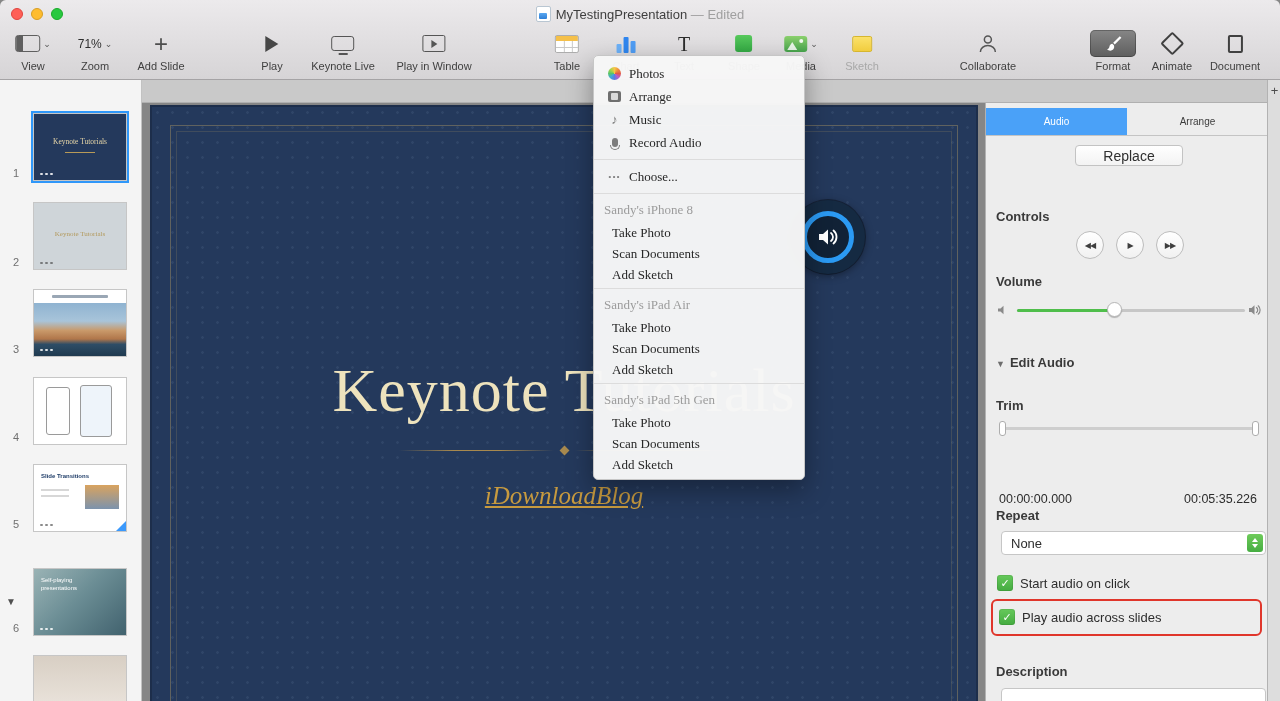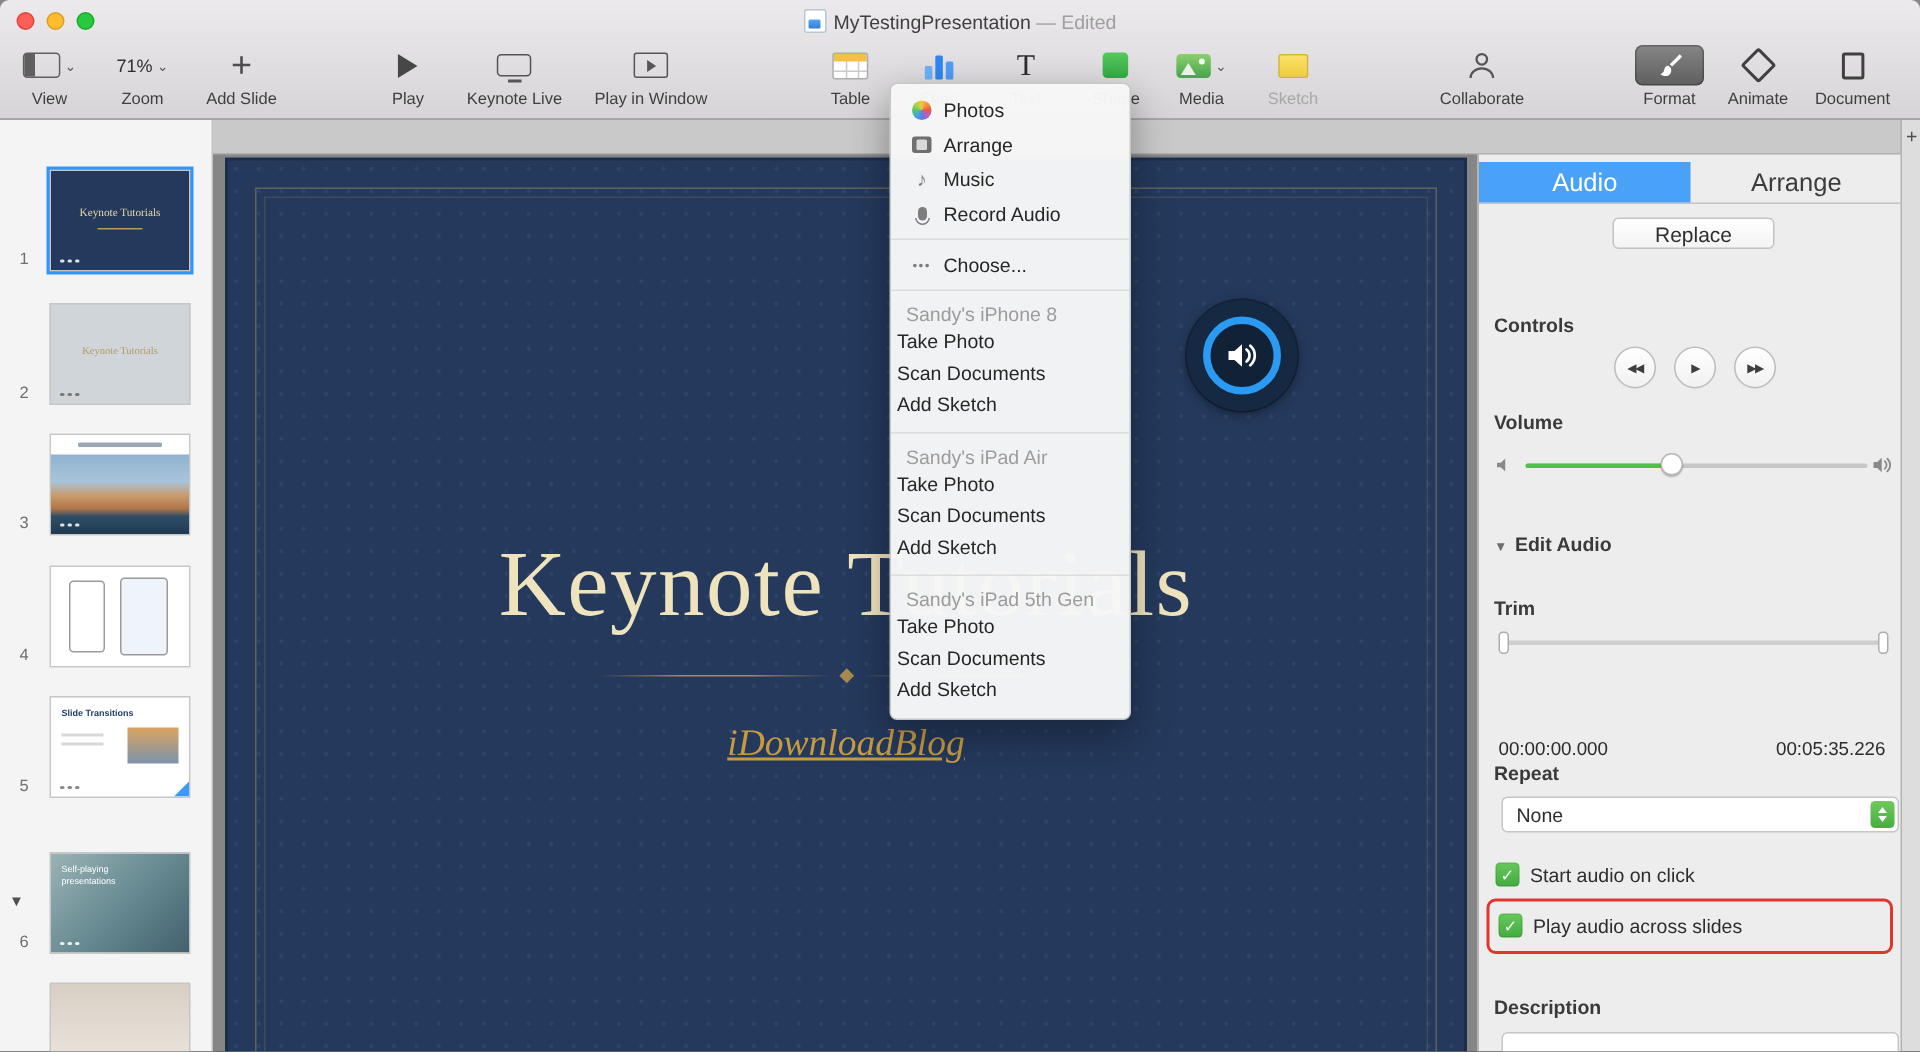--- a/index.html
+++ b/index.html
@@ -103,21 +103,21 @@
   .watermark{position:absolute;top:377px;left:0;width:100%;text-align:center;font-family:"Liberation Serif",serif;
     font-style:italic;font-size:25px;color:#c79a3f;text-decoration:underline;}
   .audio-object{position:absolute;left:641px;top:95px;width:74px;height:74px;border-radius:50%;background:#152a42;
     display:flex;align-items:center;justify-content:center;box-shadow:0 0 0 1px rgba(0,0,0,.35),0 2px 8px rgba(0,0,0,.4);}
   .audio-ring{width:52px;height:52px;border-radius:50%;border:5px solid #2b9af3;box-sizing:border-box;
     display:flex;align-items:center;justify-content:center;background:rgba(0,0,0,.18);}
 
   
   .inspector{position:absolute;left:985px;top:103px;width:282px;height:598px;background:#ededed;border-left:1px solid #b2b2b2;box-sizing:border-box;overflow:hidden;font-size:13px;color:#2f2f2f;}
   .itabs{position:absolute;left:0;top:5px;width:282px;height:27px;display:flex;border-bottom:1px solid #c4c4c4;}
-  .itab{flex:1;display:flex;align-items:center;justify-content:center;font-size:17px;color:#3c3c3c;cursor:default;}
+  .itab{flex:1;display:flex;align-items:center;justify-content:center;font-size:10px;color:#3c3c3c;cursor:default;}
   .itab.active{background:#4aa1f8;color:#fff;}
   .ilabel{position:absolute;font-weight:bold;font-size:13px;color:#3a3a3a;}
   .btn-replace{position:absolute;left:89px;top:42px;width:108px;height:21px;background:linear-gradient(#ffffff,#f3f3f3);
     border:1px solid #c3c3c3;border-radius:4px;display:flex;align-items:center;justify-content:center;font-size:14px;color:#2f2f2f;box-sizing:border-box;}
   .pbtn{position:absolute;top:128px;width:28px;height:28px;border-radius:50%;background:linear-gradient(#ffffff,#f1f1f1);
     border:1px solid #bdbdbd;box-sizing:border-box;display:flex;align-items:center;justify-content:center;
     font-size:8px;color:#3e3e3e;letter-spacing:-1px;cursor:default;}
   .vol-track{position:absolute;left:31px;top:206px;width:228px;height:3px;background:#c7c7c7;border-radius:2px;}
   .vol-fill{width:97px;height:3px;background:#4fbe4b;border-radius:2px;}
   .vol-thumb{position:absolute;left:121px;top:199px;width:15px;height:15px;border-radius:50%;background:#fff;
@@ -135,25 +135,25 @@
   .stepper i{display:block;width:0;height:0;}
   .stepper .up{border-left:3.5px solid transparent;border-right:3.5px solid transparent;border-bottom:4px solid #fff;}
   .stepper .down{border-left:3.5px solid transparent;border-right:3.5px solid transparent;border-top:4px solid #fff;}
   .chk-row{position:absolute;display:flex;align-items:center;gap:7px;font-size:13px;color:#2d2d2d;cursor:default;}
   .checkbox{width:16px;height:16px;border-radius:3px;background:linear-gradient(#66c95b,#44ab40);color:#fff;font-size:11px;
     display:flex;align-items:center;justify-content:center;box-shadow:inset 0 0 0 1px rgba(0,0,0,.08);}
   .hl-red{position:absolute;left:5px;top:496px;width:271px;height:37px;border:2px solid #e0362b;border-radius:6px;box-sizing:border-box;pointer-events:none;}
   .desc-field{position:absolute;left:15px;top:585px;width:265px;height:30px;background:#fff;border:1px solid #c6c6c6;border-radius:4px;box-sizing:border-box;}
 
   
-  .media-menu{position:absolute;left:593px;top:55px;width:161px;background:rgba(246,246,246,.98);
+  .media-menu{position:absolute;left:593px;top:55px;width:212px;background:rgba(246,246,246,.98);
     border:1px solid #c6c6c6;border-radius:5px;box-shadow:0 10px 26px rgba(0,0,0,.35);padding:6px 0;
-    box-sizing:border-box;z-index:60;font-size:13px;color:#262626;}
+    box-sizing:border-box;z-index:60;font-size:13px;color:#262626;font-family:Liberation Serif, serif;}
   .menu-item{display:flex;align-items:center;gap:7px;height:23px;padding:0 10px 0 13px;cursor:default;}
-  .menu-action{height:21px;padding-left:4px;display:flex;align-items:flex-start;cursor:default;}
+  .menu-action{height:21px;padding-left:18px;display:flex;align-items:flex-end;cursor:default;}
   .menu-header{height:21px;padding-left:10px;display:flex;align-items:center;color:#9c9c9c;}
   .menu-sep{height:1px;background:#dcdcdc;margin:5px 0;}
   .mi-icon{width:15px;display:flex;justify-content:center;align-items:center;color:#7d7d7d;}
   .ic-photos{width:13px;height:13px;border-radius:50%;
     background:conic-gradient(#f7c548,#ef8d3c,#e25a4a,#b85ccd,#5a7de0,#3fa9dc,#58c46c,#a9d34a,#f7c548);}
   .ic-gallery{width:13px;height:11px;border:1px solid #8b8b8b;border-radius:2px;box-sizing:border-box;position:relative;overflow:hidden;}
   .ic-gallery::after{content:"";position:absolute;left:1px;bottom:0;width:0;height:0;border-bottom:6px solid #8b8b8b;border-left:4px solid transparent;border-right:4px solid transparent;}
   .ic-movies{width:13px;height:11px;background:#6f6f6f;border-radius:2px;position:relative;}
   .ic-movies::after{content:"";position:absolute;left:3px;top:2px;width:7px;height:7px;background:#d9d9d9;border-radius:1px;}
   .ic-music{font-size:13px;color:#7d7d7d;line-height:13px;}

